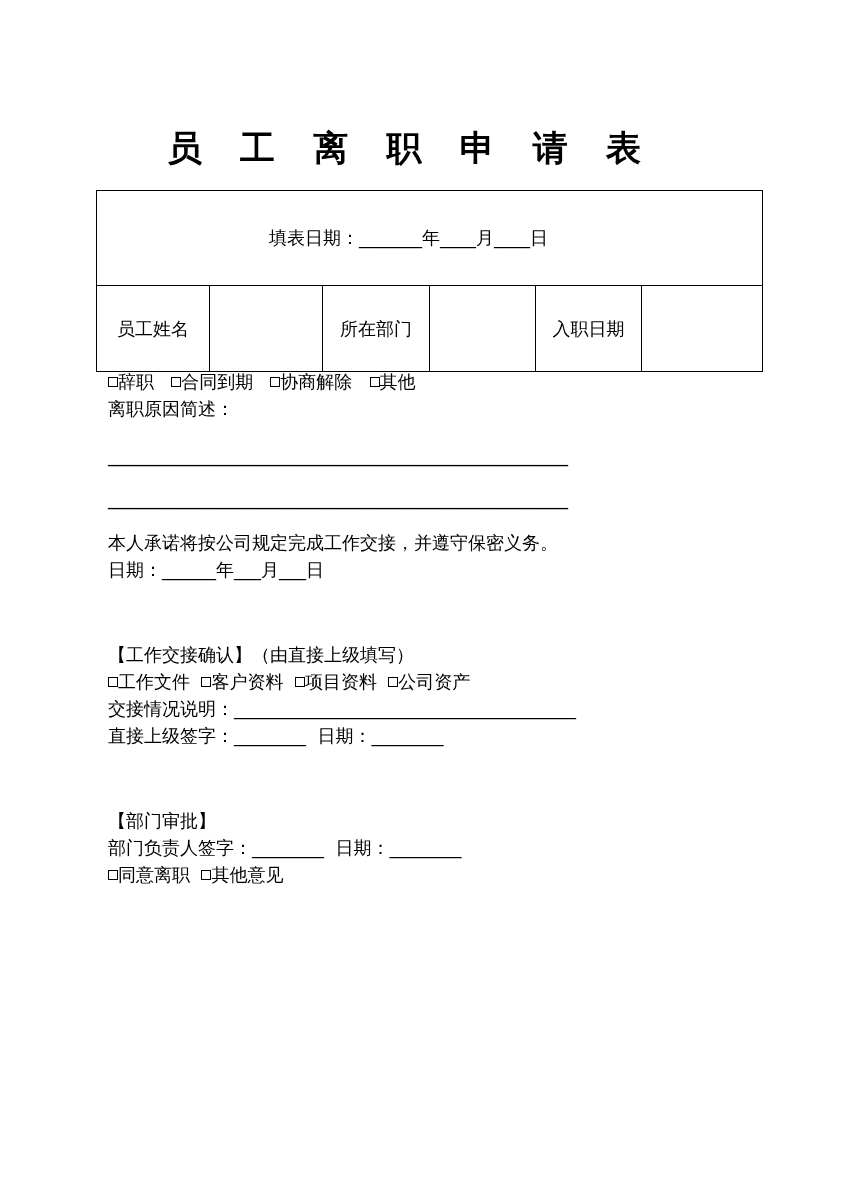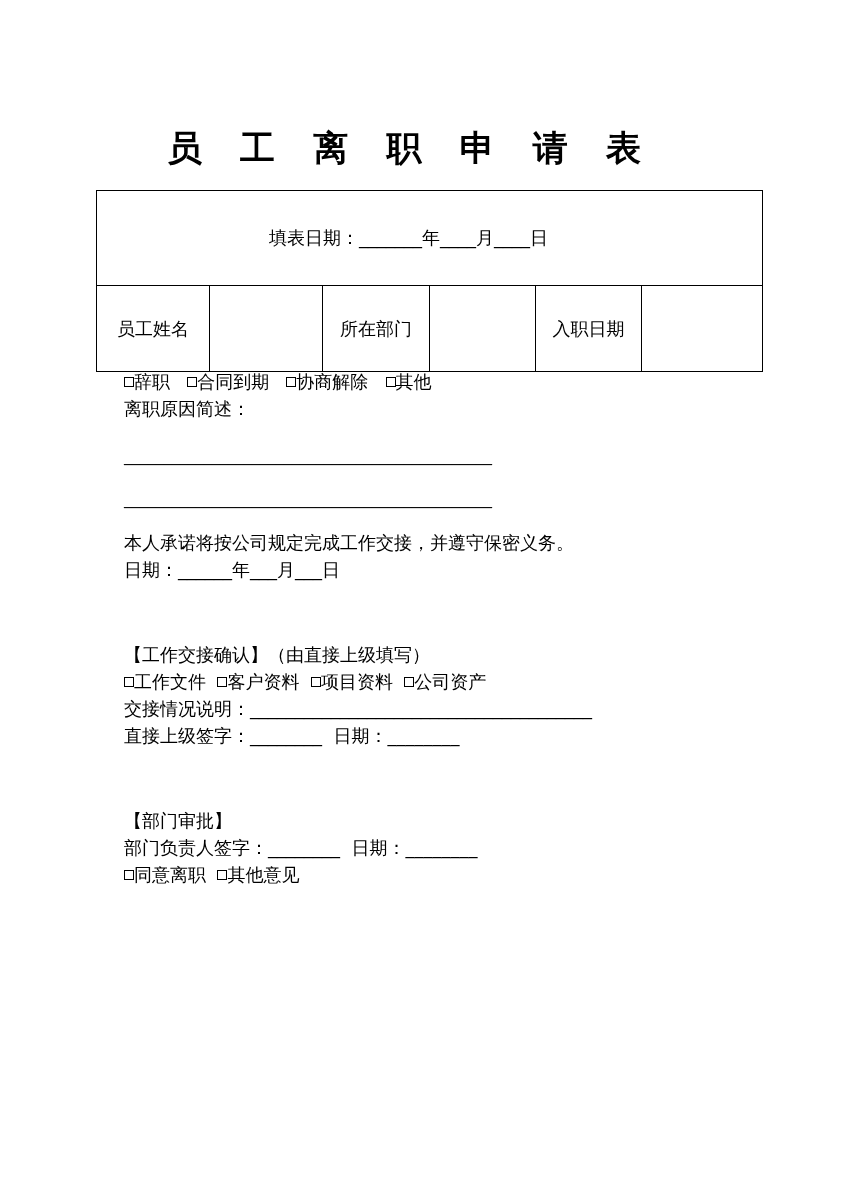--- a/index.html
+++ b/index.html
@@ -63,35 +63,35 @@
     text-align: center;
     white-space: pre;
   }
   .info-table td.value-cell {
     height: 53px;
   }
 
   
   .body-block {
     position: absolute;
-    left: 124px;
+    left: 108px;
     top: 370px;
     width: 640px;
   }
   .line {
     font-size: 18px;
     line-height: 23px;
     white-space: pre;
     margin: 0;
   }
   .line.spaced { margin-top: 4px; }
   .line.section-gap { margin-top: 62px; }
 
   .rule-line {
-    font-size: 16px;
+    font-size: 20px;
     line-height: 23px;
     white-space: pre;
     letter-spacing: 0px;
     margin: 0;
   }
 
   .chk {
     display: inline-block;
     width: 10px;
     height: 10px;

